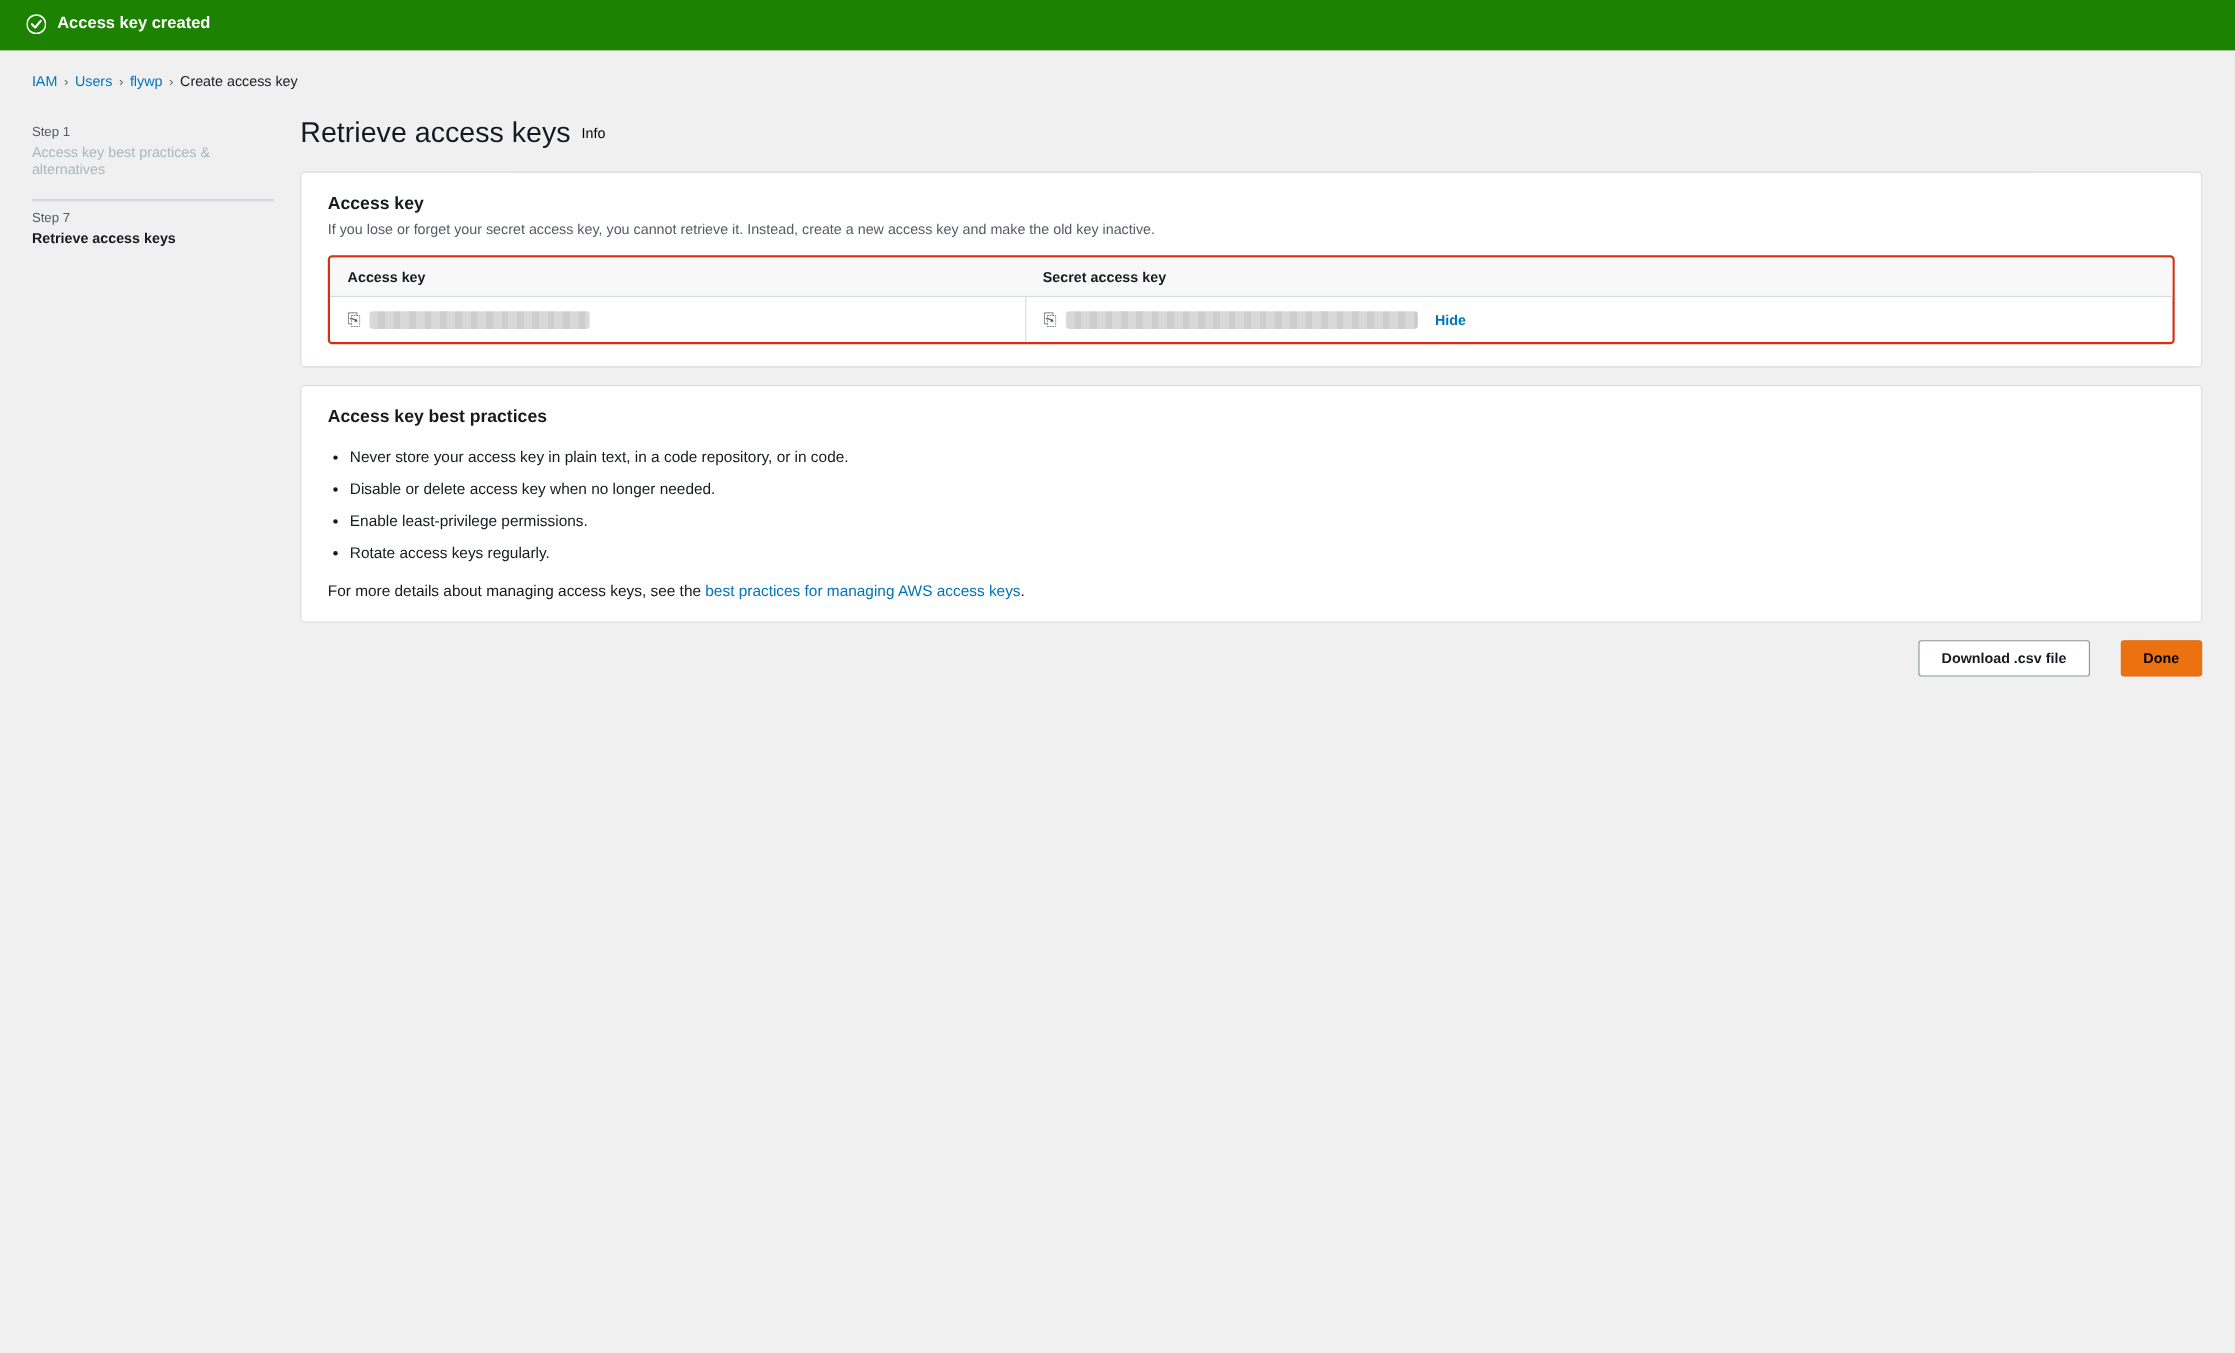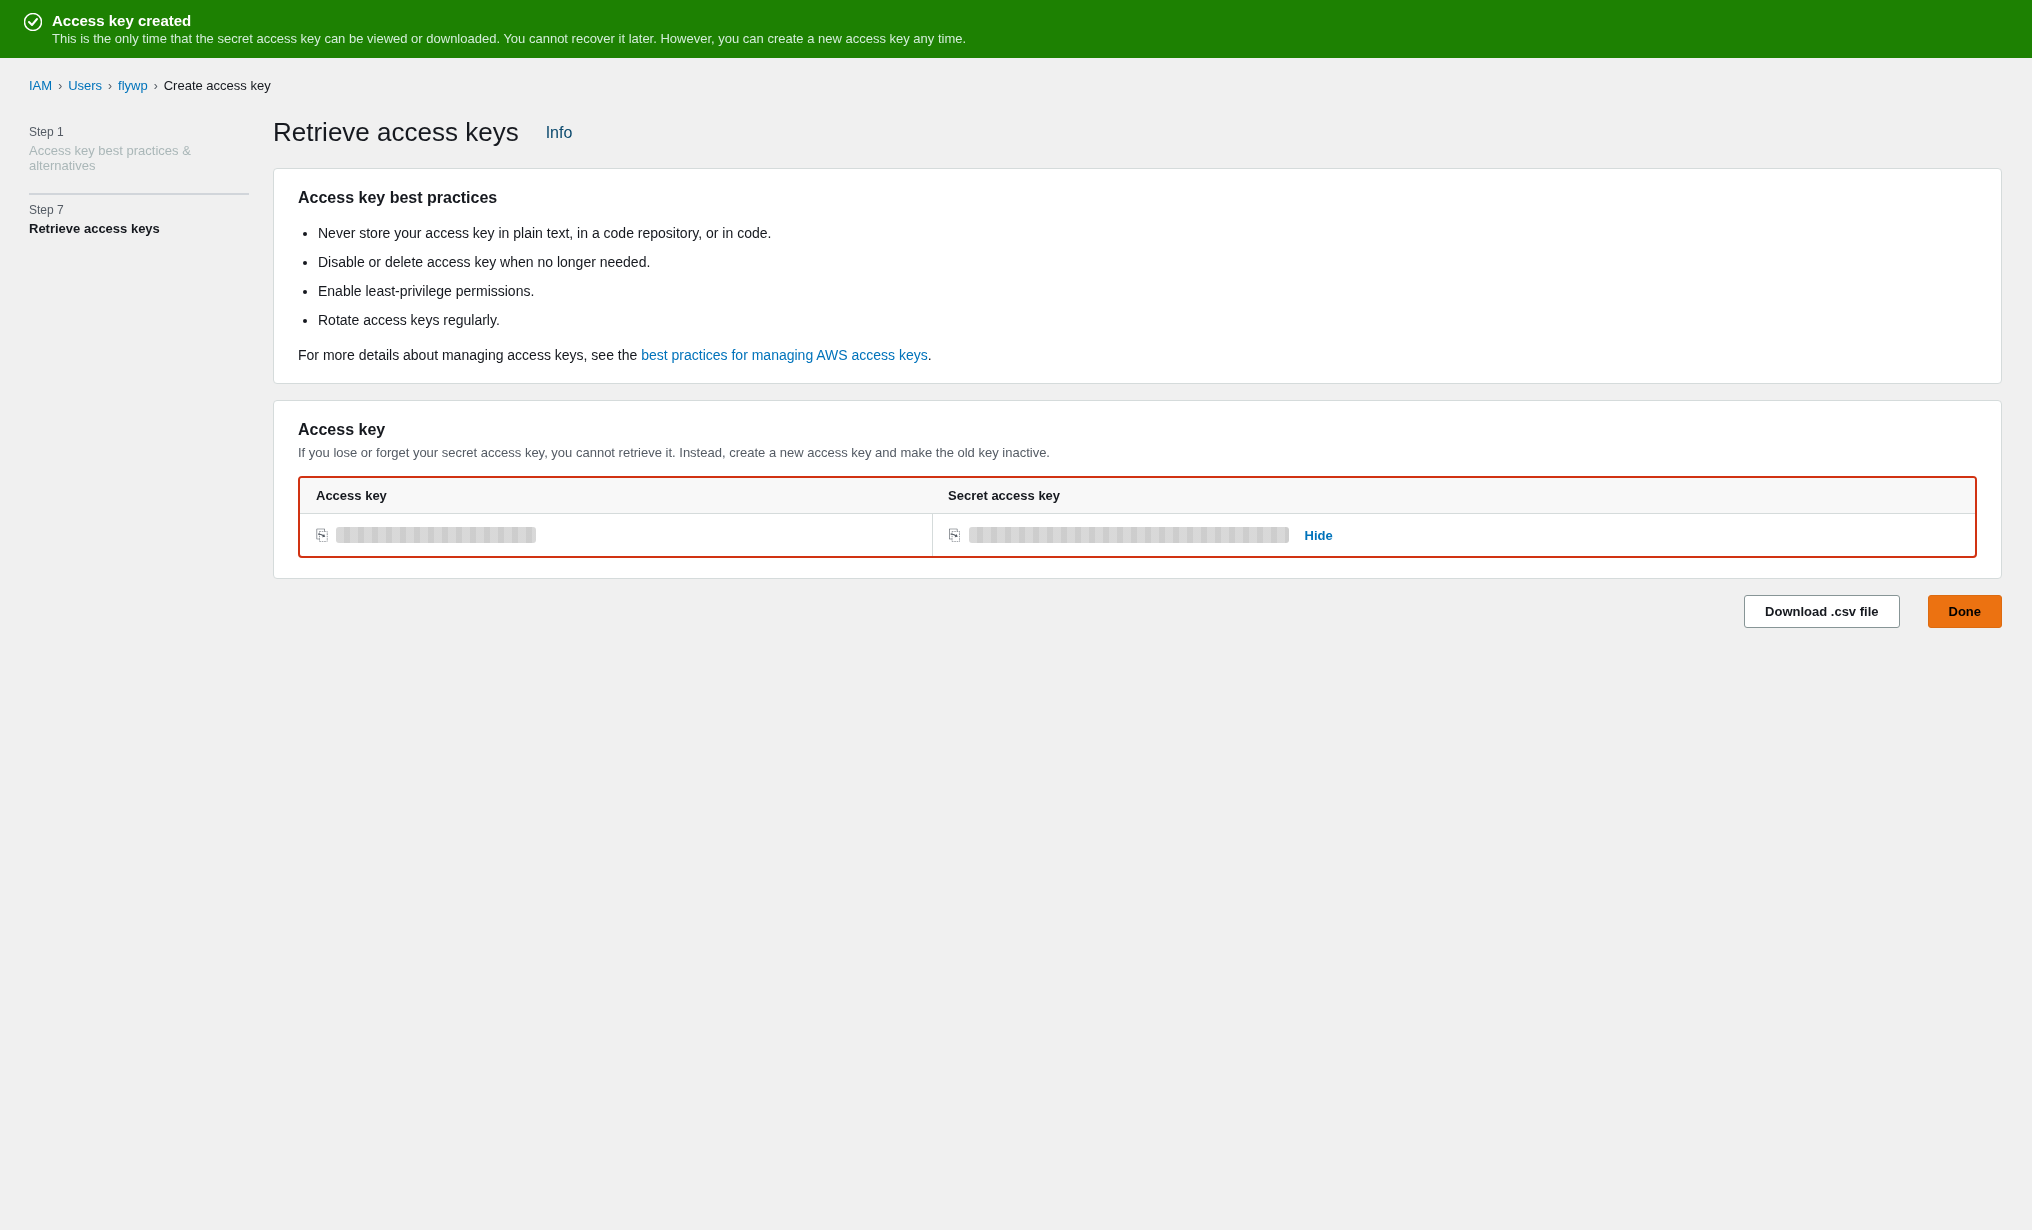--- a/index.html
+++ b/index.html
@@ -108,25 +108,24 @@
       align-items: center;
       gap: 10px;
       margin-bottom: 20px;
     }
     .page-title {
       font-size: 26px;
       font-weight: 400;
       color: #16191f;
     }
     .info-link {
-      color: #0c4a6e;
-      font-size: 16px;
+      color: #000000;
+      font-size: 13px;
       text-decoration: none;
       cursor: pointer;
-      margin-left: 17px;
     }
 
     
     .card {
       background: #fff;
       border: 1px solid #d5dbdb;
       border-radius: 4px;
       margin-bottom: 16px;
     }
     .card-body {
@@ -264,21 +263,20 @@
 
 <div class="success-banner">
   <span class="check-icon">
     <svg width="18" height="18" viewBox="0 0 18 18" fill="none">
       <circle cx="9" cy="9" r="8.5" stroke="white" stroke-width="1.5"></circle>
       <polyline points="5,9 8,12 13,6" stroke="white" stroke-width="2" fill="none" stroke-linecap="round" stroke-linejoin="round"></polyline>
     </svg>
   </span>
   <div class="banner-content">
     <div class="banner-title">Access key created</div>
-    <div class="banner-desc">This is the only time that the secret access key can be viewed or downloaded. You cannot recover it later. However, you can create a new access key any time.</div>
   </div>
 </div>
 
 <div class="page-container">
 
   <nav class="breadcrumb">
     <a href="#">IAM</a>
     <span class="sep">›</span>
     <a href="#">Users</a>
     <span class="sep">›</span>
@@ -306,35 +304,20 @@
         <div class="step-title active">Retrieve access keys</div>
       </div>
 
     </aside>
 
     <main class="main-content">
 
       <div class="page-title-row">
         <h1 class="page-title">Retrieve access keys</h1>
         <a href="#" class="info-link">Info</a>
-      </div>
-
-      <div class="card">
-        <div class="card-body">
-          <div class="best-practices-title">Access key best practices</div>
-          <ul class="best-practices-list">
-            <li>Never store your access key in plain text, in a code repository, or in code.</li>
-            <li>Disable or delete access key when no longer needed.</li>
-            <li>Enable least-privilege permissions.</li>
-            <li>Rotate access keys regularly.</li>
-          </ul>
-          <div class="more-details">
-            <span>For more details about managing access keys, see the </span><a href="#">best practices for managing AWS access keys</a><span>.</span>
-          </div>
-        </div>
       </div>
 
       <div class="card">
         <div class="card-body">
           <div class="card-section-title">Access key</div>
           <div class="card-section-desc">If you lose or forget your secret access key, you cannot retrieve it. Instead, create a new access key and make the old key inactive.</div>
 
           <div class="key-table-wrapper">
             <table class="key-table">
               <thead>
@@ -358,20 +341,35 @@
                       <a href="#" class="hide-link">Hide</a>
                     </div>
                   </td>
                 </tr>
               </tbody>
             </table>
           </div>
         </div>
       </div>
 
+      <div class="card">
+        <div class="card-body">
+          <div class="best-practices-title">Access key best practices</div>
+          <ul class="best-practices-list">
+            <li>Never store your access key in plain text, in a code repository, or in code.</li>
+            <li>Disable or delete access key when no longer needed.</li>
+            <li>Enable least-privilege permissions.</li>
+            <li>Rotate access keys regularly.</li>
+          </ul>
+          <div class="more-details">
+            <span>For more details about managing access keys, see the </span><a href="#">best practices for managing AWS access keys</a><span>.</span>
+          </div>
+        </div>
+      </div>
+
       <div class="footer-actions">
         <button class="btn btn-secondary">Download .csv file</button>
         <button class="btn btn-primary">Done</button>
       </div>
 
     </main>
   </div>
 </div>
 
 </body></html>

